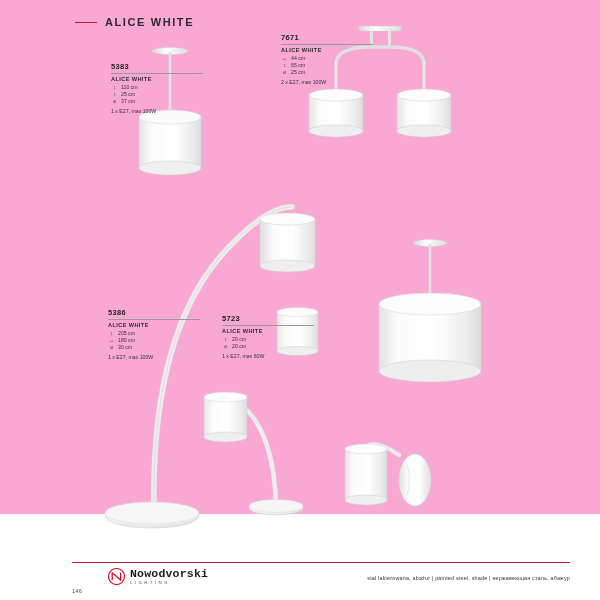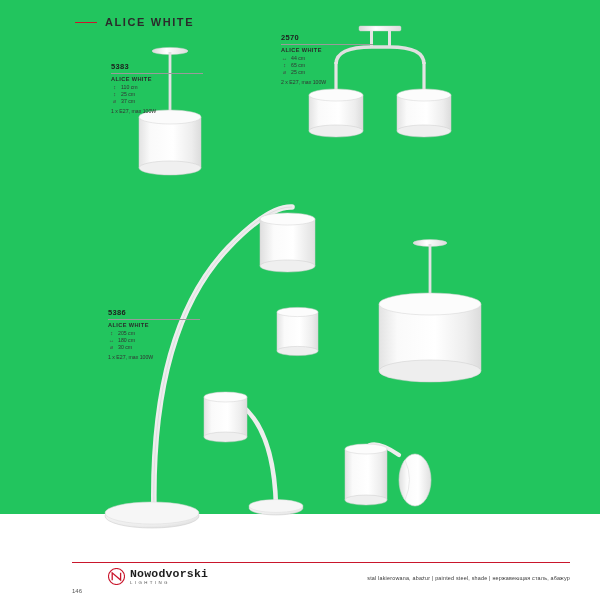--- a/index.html
+++ b/index.html
@@ -13,21 +13,21 @@
     font-family: "Liberation Sans", sans-serif;
     color: #1a1a1a;
     overflow: hidden;
     position: relative;
   }
   .page {
     position: absolute;
     left: 0; top: 0;
     width: 600px;
     height: 514px;
-    background: #22c55e;
+    background: #f9a8d4;
   }
 
   
   .header {
     position: absolute;
     left: 75px;
     top: 16px;
     display: flex;
     align-items: center;
     gap: 8px;
@@ -266,21 +266,21 @@
       <span class="val">25 cm</span>
     </div>
     <div class="row">
       <span class="ic">⌀</span>
       <span class="val">37 cm</span>
     </div>
     <div class="bulb">1 x E27, max 100W</div>
   </div>
 
   <div class="spec" style="left:281px; top:33px;">
-    <div class="code">2570</div>
+    <div class="code">7671</div>
     <div class="name">ALICE WHITE</div>
     <div class="row">
       <span class="ic">↔</span>
       <span class="val">44 cm</span>
     </div>
     <div class="row">
       <span class="ic">↕</span>
       <span class="val">65 cm</span>
     </div>
     <div class="row">
@@ -302,20 +302,33 @@
       <span class="ic">↔</span>
       <span class="val">180 cm</span>
     </div>
     <div class="row">
       <span class="ic">⌀</span>
       <span class="val">30 cm</span>
     </div>
     <div class="bulb">1 x E27, max 100W</div>
   </div>
 
+  <div class="spec" style="left:222px; top:314px;">
+    <div class="code">5723</div>
+    <div class="name">ALICE WHITE</div>
+    <div class="row">
+      <span class="ic">↕</span>
+      <span class="val">20 cm</span>
+    </div>
+    <div class="row">
+      <span class="ic">⌀</span>
+      <span class="val">20 cm</span>
+    </div>
+    <div class="bulb">1 x E27, max 60W</div>
+  </div>
 
 
 
   <div class="footer-rule"></div>
 
   <div class="brand">
     <span class="logomark">
       <svg width="17" height="17" viewBox="0 0 17 17" xmlns="http://www.w3.org/2000/svg">
         <circle cx="8.5" cy="8.5" r="8" fill="#ffffff" stroke="#c9162c" stroke-width="1.1"></circle>
         <path d="M4.2 12.2 L4.2 4.8 L12.6 12.0 L12.6 4.8" fill="none" stroke="#c9162c" stroke-width="1.3"></path>

